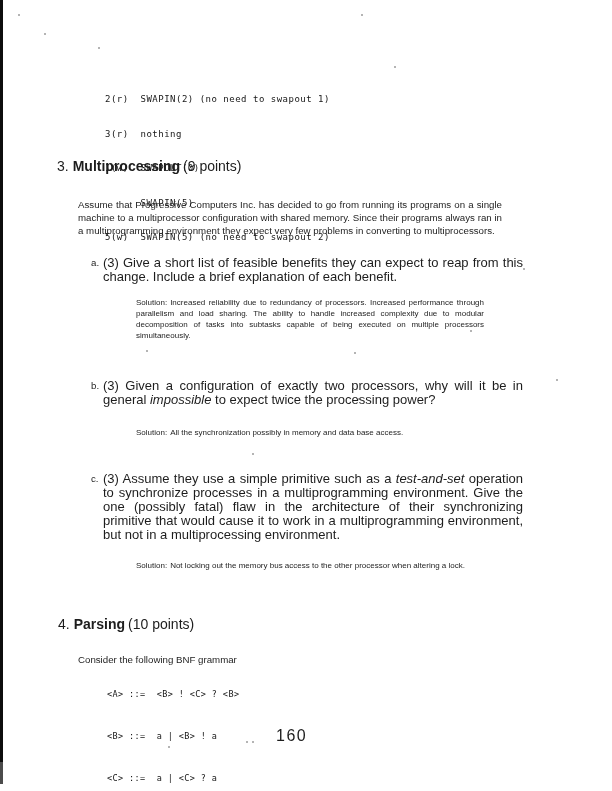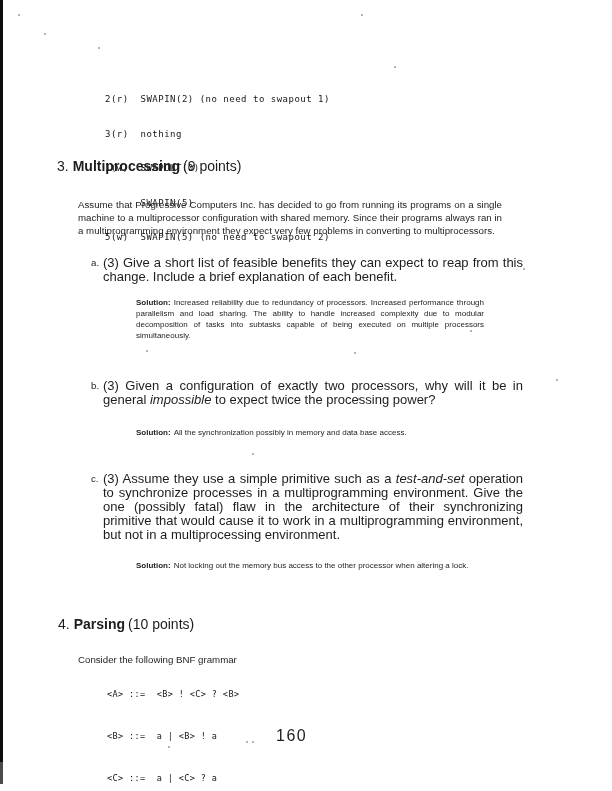--- a/index.html
+++ b/index.html
@@ -37,21 +37,21 @@
   .item-body  { width:420px; font-size:13px; line-height:14px; text-align:justify; }
   .q-italic   { font-style:italic; }
   #item-a { left:91px; top:256px; }
   #item-b { left:91px; top:379px; }
   #item-c { left:91px; top:472px; }
 
   .solution {
     position:absolute; width:348px;
     font-size:8px; line-height:11px; text-align:justify; color:#242424;
   }
-  .sol-label { font-weight:bold; margin-right:3px; }
+  .sol-label { font-weight:normal; margin-right:3px; }
   #sol-a { left:136px; top:297px; }
   #sol-b { left:136px; top:427px; }
   #sol-c { left:136px; top:560px; }
 
   .grammar {
     position:absolute; left:107px; top:659px;
     font-family:"DejaVu Sans Mono","Liberation Mono",monospace;
     font-size:8.5px; line-height:14px; letter-spacing:.4px;
     white-space:pre; color:#151515;
   }

